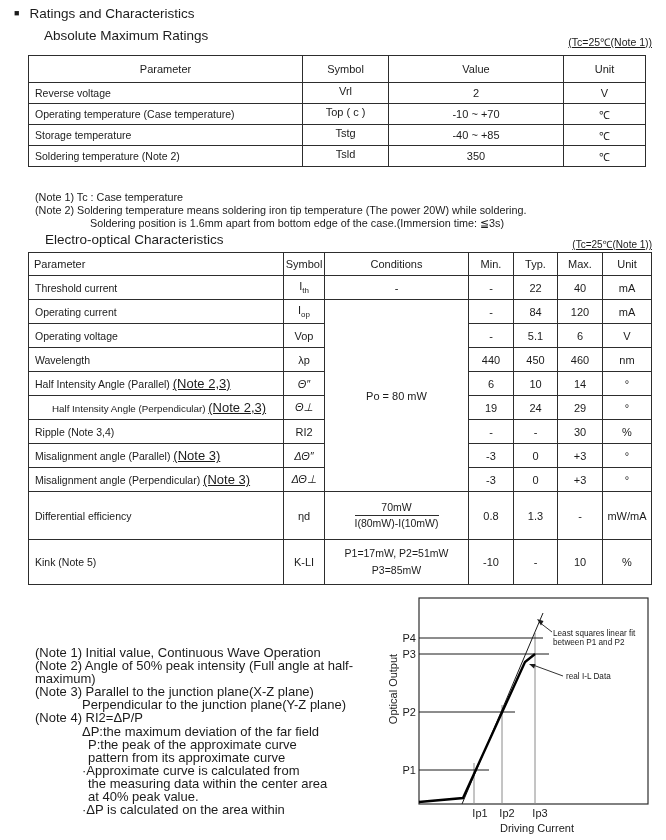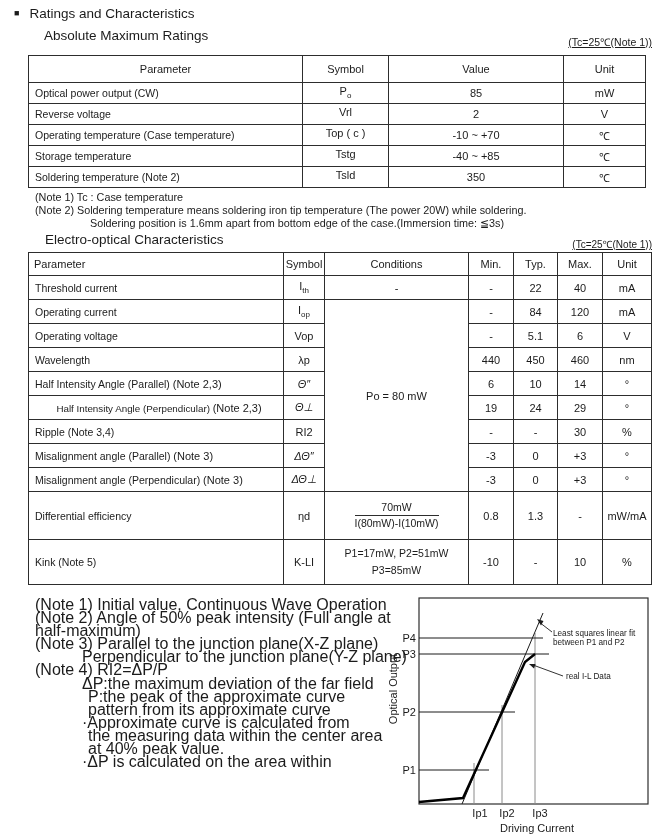--- a/index.html
+++ b/index.html
@@ -9,32 +9,32 @@
 
   .sec-title{top:6px;left:14px;font-size:13.5px;display:flex;align-items:center;gap:10px;}
   .bullet{font-size:9px;line-height:1;}
   .sub-title{font-size:13.5px;}
   .tc-note{font-size:10.5px;text-align:right;text-decoration:underline;}
 
   table{border-collapse:collapse;table-layout:fixed;}
   th,td{border:1px solid #2d2d2d;font-weight:normal;font-size:11px;
         text-align:center;vertical-align:middle;padding:0;overflow:hidden;}
   td.param{text-align:left;padding-left:6px;font-size:10.5px;}
-  .pnote{font-size:11px;}
+  .pnote{font-size:13px;text-decoration:underline;}
   sub{font-size:8px;}
   .t1 thead tr{height:27px;} .t1 tbody tr{height:21px;}
   .t2 thead tr{height:23px;} .t2 tbody tr.r{height:24px;margin-top:32px;}
   .t2 tbody tr.rdiff{height:48px;} .t2 tbody tr.rkink{height:45px;}
   .t2 th.hparam{text-align:left;padding-left:5px;}
   td.sym{font-size:11px;}
   td.sym.it{font-style:italic;}
 
   .notes1{font-size:10.8px;line-height:13px;}
   .notes1 .ind{padding-left:55px;}
-  .notes2{font-size:16px;line-height:13.1px;}
+  .notes2{font-size:13px;line-height:13.1px;margin-top:48px;}
   .notes2 .i0{padding-left:0;} .notes2 .i1{padding-left:47px;} .notes2 .i2{padding-left:53px;}
 
   .frac{display:inline-block;font-size:10.5px;line-height:1.25;vertical-align:middle;}
   .frac .num{display:block;border-bottom:1px solid #2d2d2d;padding:0 6px 1px;}
   .frac .den{display:block;padding-top:1px;}
   .cond2{font-size:10.5px;line-height:1.6;}
 
   svg text{fill:#1b1b1b;}
   .plotbox{fill:none;stroke:#2d2d2d;stroke-width:1.2;}
   .gline{stroke:#8a8a8a;stroke-width:1;}
@@ -70,26 +70,20 @@
     <thead>
       <tr>
         <th>Parameter</th>
         <th>Symbol</th>
         <th>Value</th>
         <th>Unit</th>
       </tr>
     </thead>
     <tbody>
       <tr>
-        <td class="param">Optical power output (CW)</td>
-        <td class="sym"><span>P</span><sub>o</sub></td>
-        <td>85</td>
-        <td>mW</td>
-      </tr>
-      <tr>
         <td class="param">Reverse voltage</td>
         <td class="sym"><span>Vrl</span><sub></sub></td>
         <td>2</td>
         <td>V</td>
       </tr>
       <tr>
         <td class="param">Operating temperature (Case temperature)</td>
         <td class="sym"><span>Top ( c )</span><sub></sub></td>
         <td>-10 ~ +70</td>
         <td>℃</td>

